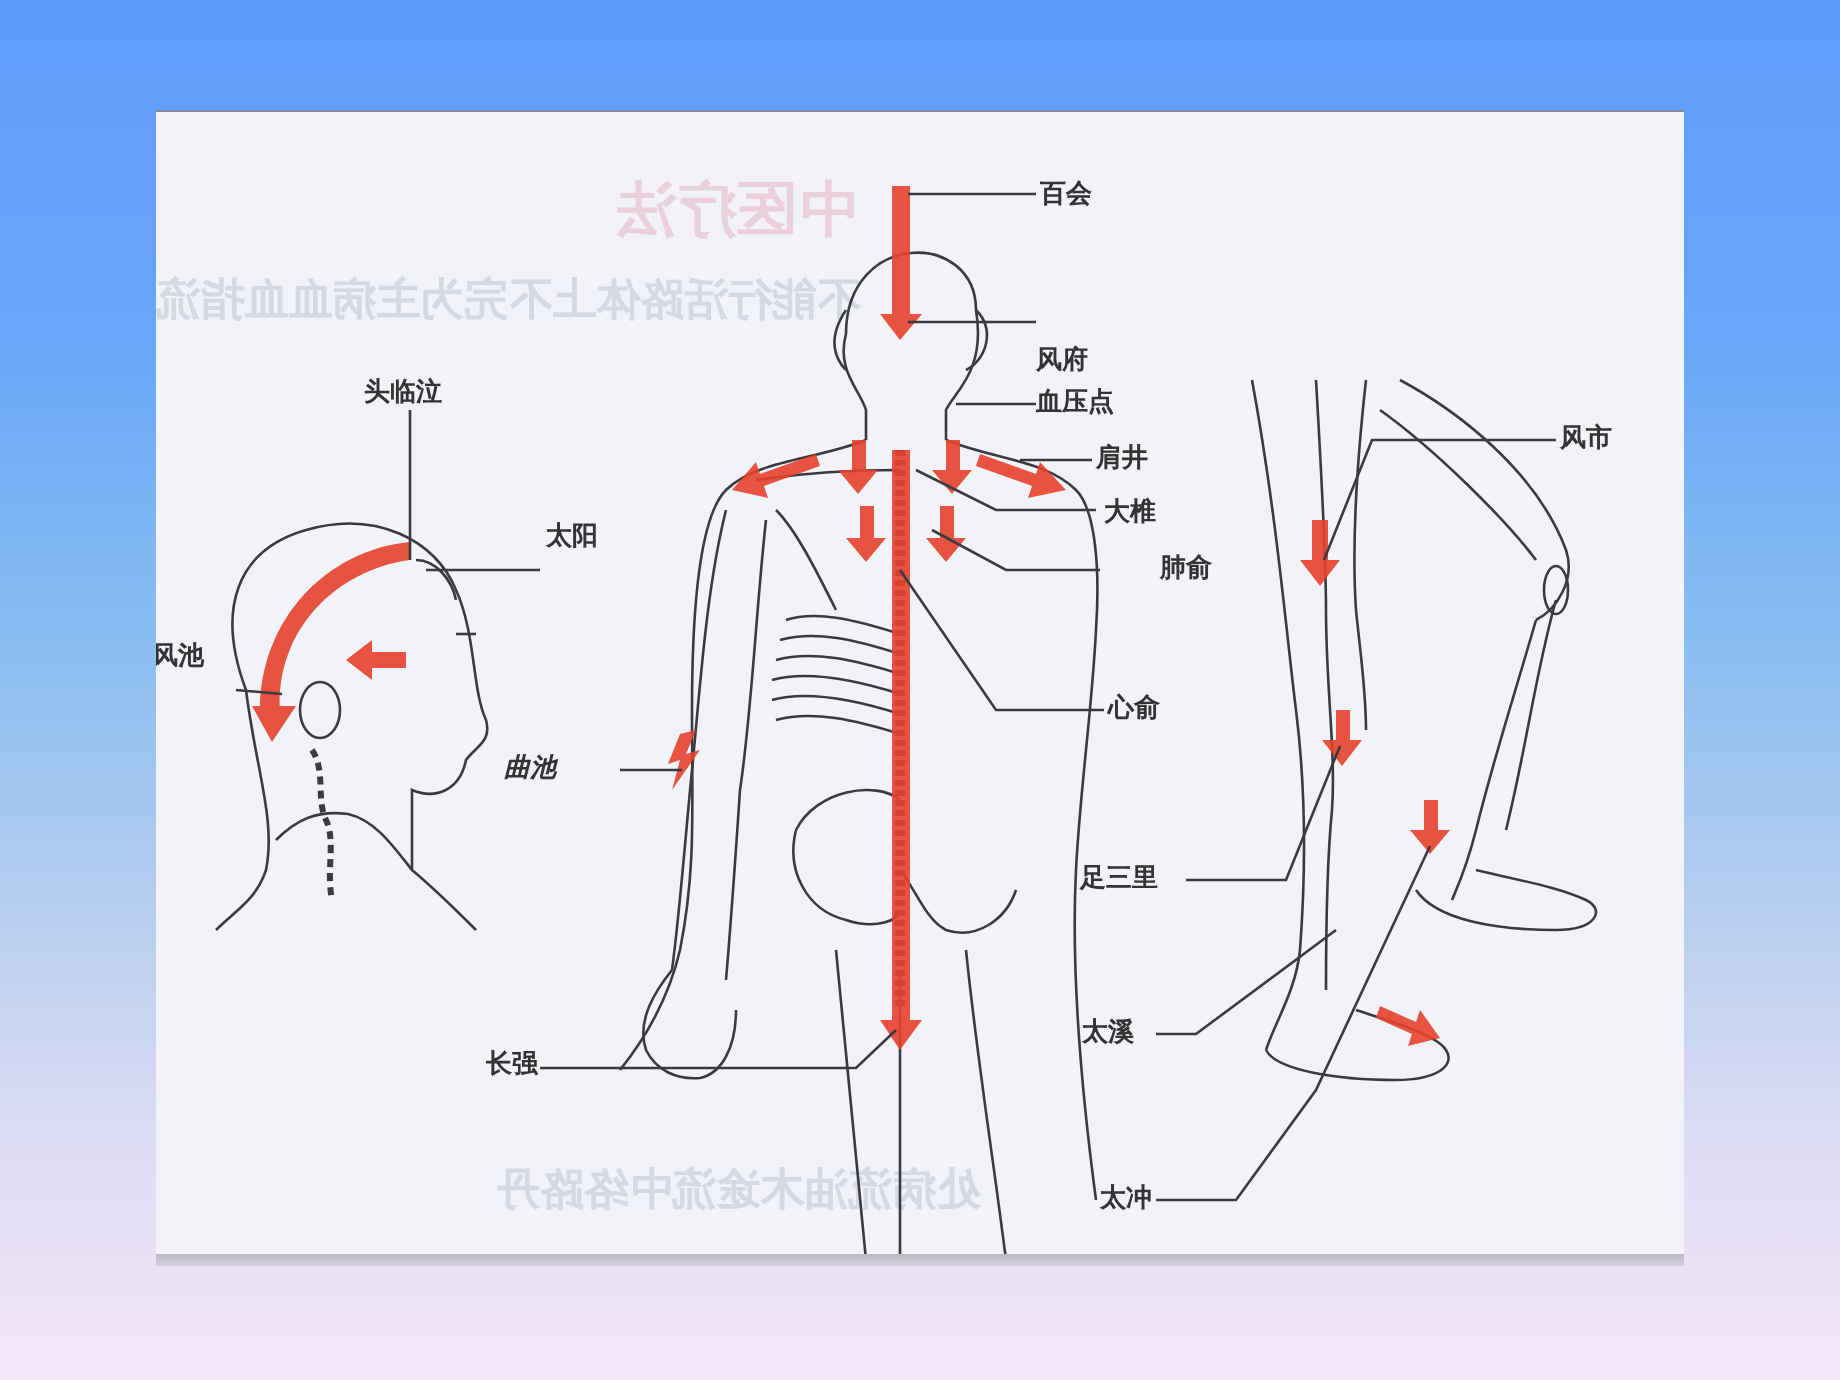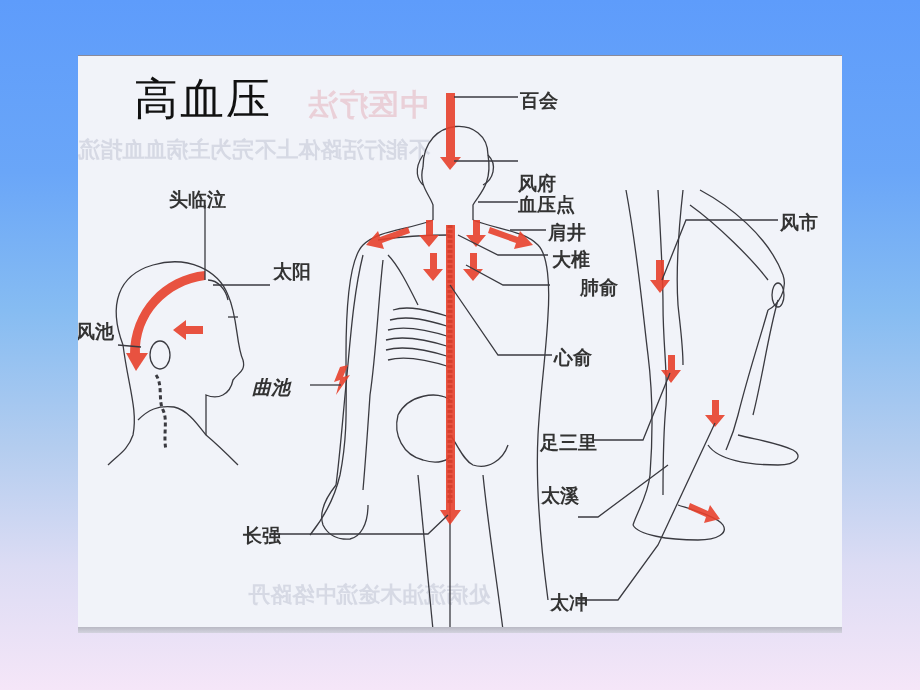--- a/index.html
+++ b/index.html
@@ -18,21 +18,21 @@
     position: absolute; left: 0; right: 0; bottom: 0; height: 6px;
     background: linear-gradient(180deg, #b9b9c4, #d3d3de);
   }
   .title {
     position: absolute; left: 134px; top: 70px;
     font-size: 44px; font-weight: normal; color: #111;
     letter-spacing: 2px;
     font-family: "DejaVu Serif", "Liberation Serif", serif;
   }
   .label {
-    position: absolute; font-size: 19px; color: #333;
+    position: absolute; font-size: 13px; color: #333;
     font-family: "DejaVu Sans", "Liberation Sans", sans-serif;
     font-weight: bold; white-space: nowrap;
   }
   svg.figure { position: absolute; left: 0; top: 0; }
   .ghost {
     position: absolute; color: #d6d9e4; font-size: 22px; white-space: nowrap;
     font-family: "DejaVu Sans", "Liberation Sans", sans-serif; font-weight: bold;
     transform: scaleX(-1);
   }
   .ghost.red { color: #ead0d8; }
@@ -147,35 +147,34 @@
       <line x1="232" y1="330" x2="263" y2="330"></line>
       <polyline points="192,479 350,479 370,460"></polyline>
 
       <polyline points="584,225 608,165 700,165"></polyline>
       <polyline points="592,318 565,385 515,385"></polyline>
       <polyline points="590,410 520,462 500,462"></polyline>
       <polyline points="637,368 580,490 540,545 500,545"></polyline>
     </g>
   </svg>
 
-  <div class="title" style="left:56px;top:15px;">高血压</div>
 
-  <div class="label" style="left:91px;top:132px;text-align:center;">头临泣</div>
+  <div class="label" style="left:104px;top:132px;text-align:center;">头临泣</div>
   <div class="label" style="left:195px;top:204px;">太阳</div>
   <div class="label" style="left:-2px;top:264px;">风池</div>
 
   <div class="label" style="left:442px;top:33px;">百会</div>
   <div class="label" style="left:440px;top:97px;margin-top:19px;">风府</div>
   <div class="label" style="left:440px;top:137px;">血压点</div>
   <div class="label" style="left:470px;top:165px;text-align:center;">肩井</div>
   <div class="label" style="left:474px;top:192px;">大椎</div>
   <div class="label" style="left:502px;top:220px;">肺俞</div>
   <div class="label" style="left:476px;top:290px;">心俞</div>
   <div class="label" style="left:174px;top:320px;font-style:italic;">曲池</div>
   <div class="label" style="left:165px;top:468px;">长强</div>
 
   <div class="label" style="left:702px;top:155px;">风市</div>
   <div class="label" style="left:462px;top:375px;">足三里</div>
-  <div class="label" style="left:463px;top:428px;">太溪</div>
+  <div class="label" style="left:463px;top:452px;">太溪</div>
   <div class="label" style="left:472px;top:535px;text-align:center;">太冲</div>
 
   <div class="bottom-edge"></div>
 </div>
 
 </body></html>

